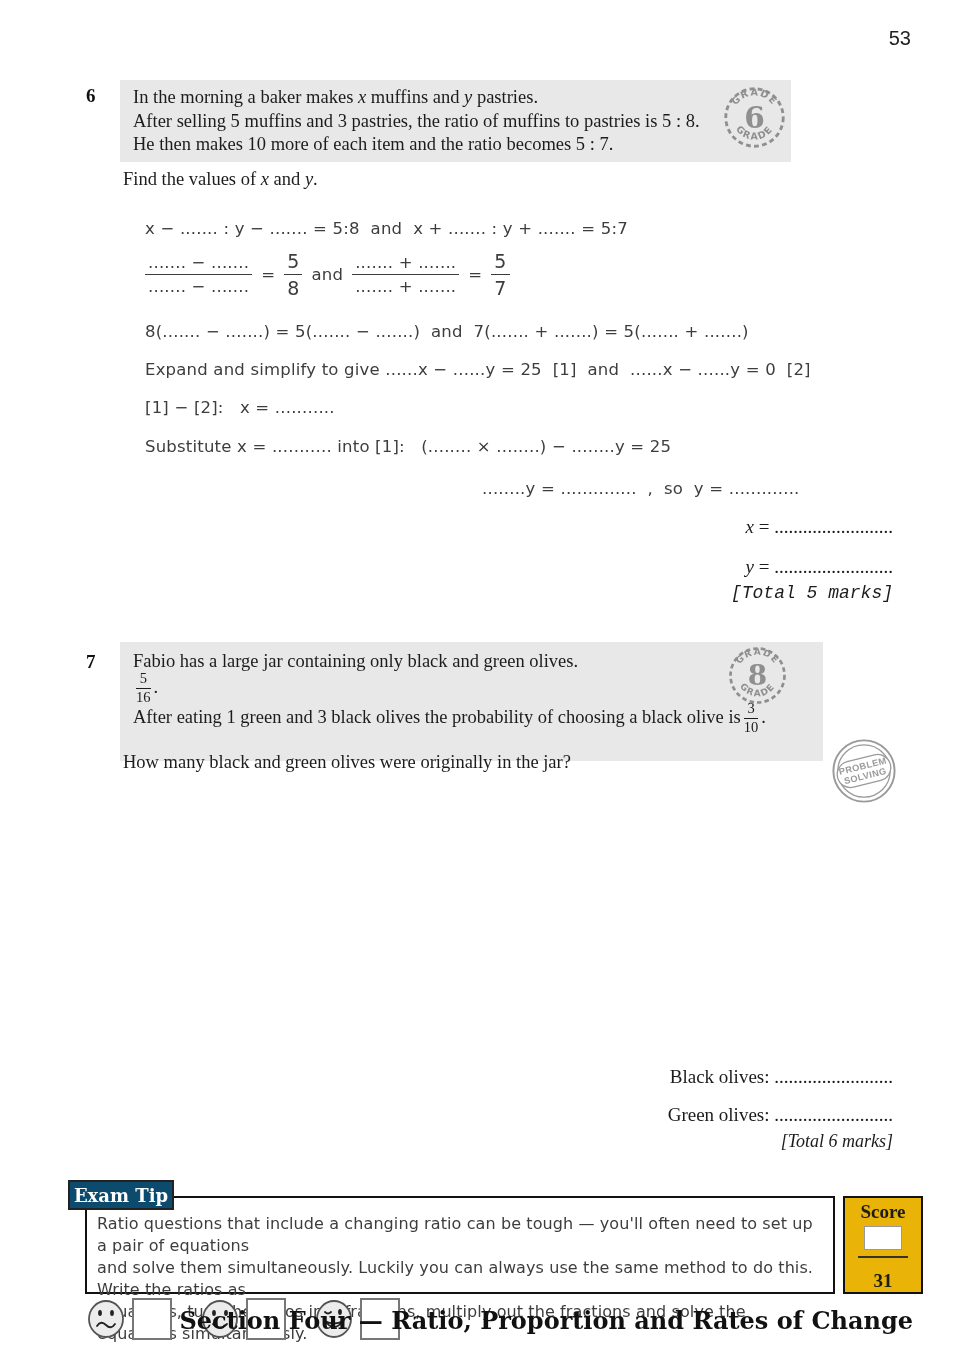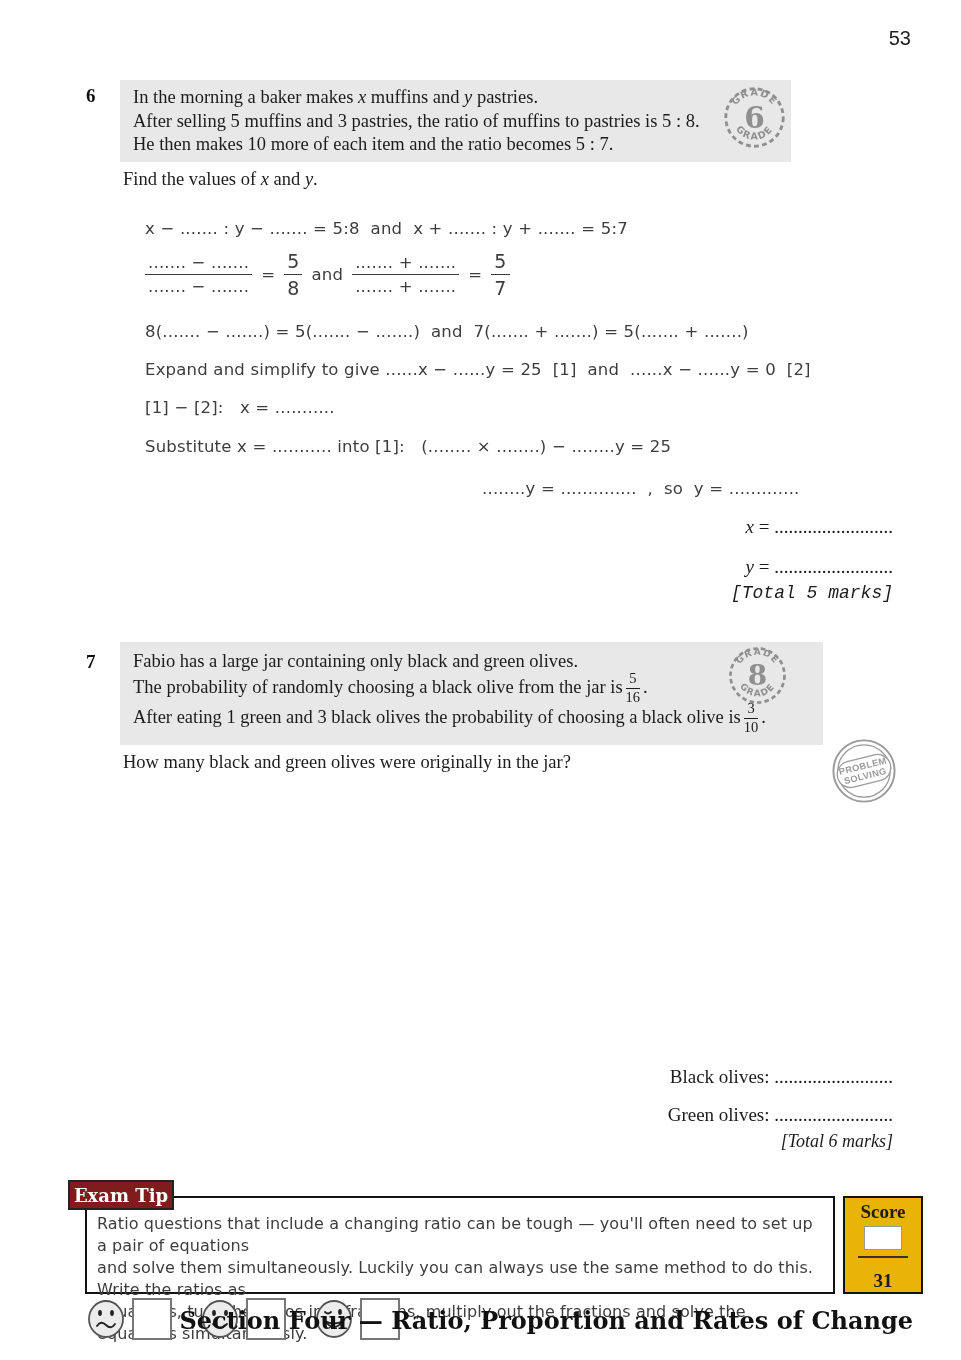--- a/index.html
+++ b/index.html
@@ -8,21 +8,21 @@
 
   .page-number{position:absolute;top:27px;right:50px;font-family:"Liberation Sans",sans-serif;
         font-size:20px;color:#222;}
 
   .qnum{position:absolute;font-weight:bold;font-size:19px;color:#111;}
   .q6num{left:86px;top:85px;}
   .q7num{left:86px;top:651px;}
 
   .qbox{position:absolute;background:#e8e8e8;font-size:18.5px;line-height:23.5px;color:#1c1c1c;}
   .q6box{left:120px;top:80px;width:658px;height:76px;padding:6px 0 0 13px;}
-  .q7box{left:120px;top:642px;width:690px;height:97px;padding:6px 0 0 13px;}
+  .q7box{left:120px;top:642px;width:690px;height:97px;padding:6px 0 16px 13px;}
   .q7box .fline{display:flex;align-items:center;height:30px;}
   .q7box .pline{height:25px;display:flex;align-items:flex-end;}
 
   .var{font-style:italic;}
 
   .badge{position:absolute;}
   .badge6{right:3px;top:4px;width:67px;height:67px;}
   .badge8{right:34px;top:2px;width:63px;height:63px;}
   .badge-arc{font-family:"DejaVu Sans",sans-serif;font-size:10px;font-weight:bold;fill:#8f8f8f;letter-spacing:1.5px;}
   .badge-num{font-family:"DejaVu Serif",serif;font-size:31px;font-weight:bold;fill:#8f8f8f;}
@@ -53,21 +53,21 @@
   .ans{position:absolute;right:68px;font-size:19px;white-space:pre;}
   .ansx{top:516px;} .ansy{top:556px;}
   .ansblack{top:1066px;} .ansgreen{top:1104px;}
   .total{position:absolute;right:68px;font-style:italic;font-size:18px;}
   .t5{top:583px;font-family:Liberation Mono, monospace;} .t6{top:1131px;}
 
   .stamp{position:absolute;left:830px;top:737px;width:68px;height:68px;}
   .stamp-text{font-family:"Liberation Sans",sans-serif;font-size:9.5px;fill:#9a9a9a;
         font-weight:bold;letter-spacing:0.4px;}
 
-  .tip-label{position:absolute;left:68px;top:1180px;width:102px;height:26px;background:#7f1d1d;
+  .tip-label{position:absolute;left:68px;top:1180px;width:102px;height:26px;background:#0c4a6e;
         border:2px solid #222;color:#fff;font-weight:bold;font-size:18px;
         font-family:"DejaVu Serif",serif;display:flex;align-items:center;justify-content:center;z-index:2;}
   .tip-box{position:absolute;left:85px;top:1196px;width:746px;height:94px;border:2px solid #111;background:#fff;}
   .tip-text{position:absolute;left:10px;top:15px;width:726px;font-family:"DejaVu Sans",sans-serif;
         font-size:16px;color:#3d3d3d;line-height:22px;letter-spacing:0.1px;}
   .score-box{position:absolute;left:843px;top:1196px;width:76px;height:94px;border:2px solid #111;
         background:#eab308;display:flex;flex-direction:column;align-items:center;}
   .score-label{font-weight:bold;font-size:19px;margin-top:3px;}
   .score-field{width:36px;height:32px;border:1.5px solid #9a9a9a;margin-top:3px;background:#fff;}
   .score-line{width:50px;border-top:2px solid #333;margin-top:6px;}
@@ -125,21 +125,20 @@
   <div class="ans ansx"><span class="var">x</span><span> = .........................</span></div>
   <div class="ans ansy"><span class="var">y</span><span> = .........................</span></div>
   <div class="total t5">[Total 5 marks]</div>
 
   <div class="qnum q7num">7</div>
   <div class="qbox q7box">
     <div class="pline">
         <span>Fabio has a large jar containing only black and green olives.</span>
       </div>
     <div class="fline">
-        <span>The probability of randomly choosing a black olive from the jar is</span>
         <span class="sfrac">
           <span class="ftop">5</span>
           <span class="fbot">16</span>
         </span>
         <span>.</span>
       </div>
     <div class="fline">
         <span>After eating 1 green and 3 black olives the probability of choosing a black olive is</span>
         <span class="sfrac">
           <span class="ftop">3</span>

